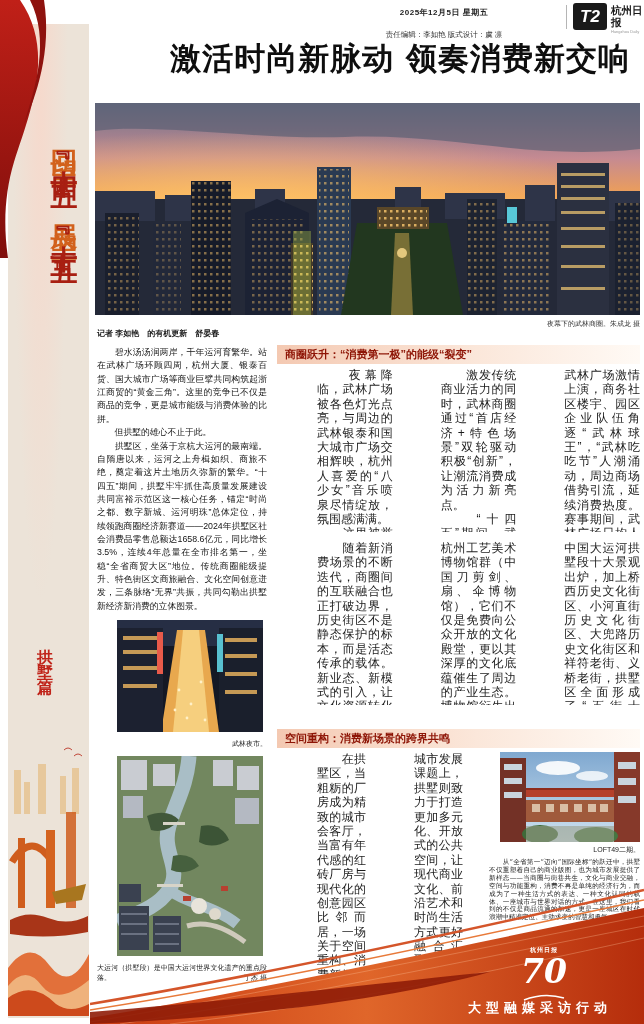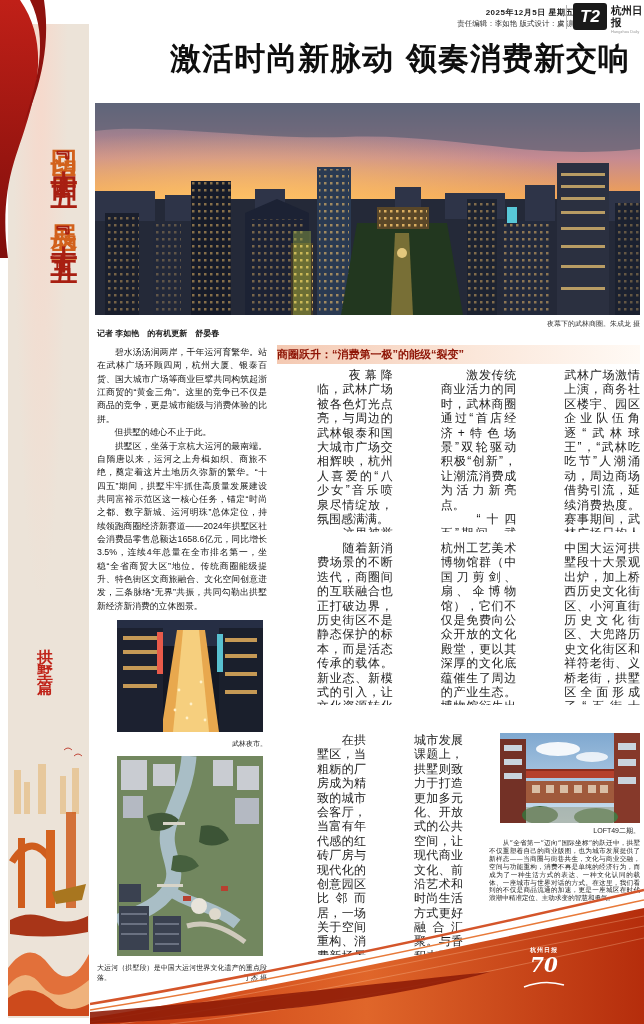--- a/index.html
+++ b/index.html
@@ -12,23 +12,23 @@
   .calligraphy{position:absolute;left:22px;top:128px;height:500px;width:56px;
      writing-mode:vertical-rl;text-orientation:upright;
      font-family:"DejaVu Serif",serif;font-weight:900;font-size:27px;letter-spacing:7px;line-height:1;}
   .cal-orange{color:#d2611c;}
   .cal-red{color:#a81f12;}
   .vgap{display:inline-block;height:26px;width:1px;}
   .edition{position:absolute;left:34px;top:636px;writing-mode:vertical-rl;text-orientation:upright;
      font-size:16px;font-weight:700;color:#c0241a;letter-spacing:15px;}
   .sidebar-art{position:absolute;left:8px;top:742px;}
   
-  .masthead-meta{position:absolute;left:346px;top:7px;width:228px;text-align:right;color:#222;}
+  .masthead-meta{position:absolute;left:330px;top:7px;width:228px;text-align:center;color:#222;}
   .date-line{font-size:8px;font-weight:700;letter-spacing:.5px;}
-  .editor-line{font-size:7.5px;margin-top:1px;color:#333;}
+  .editor-line{font-size:7.5px;margin-top:12px;color:#333;}
   .mast-divider{position:absolute;left:566px;top:5px;width:1px;height:24px;background:#b5b5b5;}
   .page-badge{position:absolute;left:573px;top:3px;width:34px;height:27px;background:#1a1a1a;
      color:#fff;font-weight:900;font-size:17px;font-style:italic;text-align:center;line-height:27px;
      border-radius:3px;}
   .paper-name{position:absolute;left:611px;top:5px;width:32px;color:#1a1a1a;
      font-family:"DejaVu Serif",serif;font-weight:700;font-size:10.5px;line-height:1.1;}
   .paper-en{font-size:4px;color:#999;font-family:"Liberation Sans",sans-serif;font-weight:400;margin-top:2px;}
   
   .headline{position:absolute;left:110px;top:38px;width:520px;margin:0;text-align:right;
      font-size:31px;font-weight:900;color:#0e0e0e;letter-spacing:1px;
@@ -44,37 +44,37 @@
   .byline{font-size:8px;font-weight:700;color:#1a1a1a;margin-bottom:7px;}
   .intro{font-family:Liberation Sans, sans-serif;font-size:8.8px;line-height:1.52;color:#141414;
      text-align:justify;white-space:pre-line;word-break:break-all;}
   .lc-photo{margin-top:7px;}
   .cap{font-size:7px;color:#222;margin-top:3px;}
   .cap.right{text-align:right;}
   .cap2{font-size:7px;color:#222;margin-top:3px;text-align:justify;}
   .credit{float:right;}
   
   .section{position:absolute;left:277px;width:363px;}
-  .sec-header{height:19px;line-height:19px;padding-left:0;font-size:11px;font-weight:800;
+  .sec-header{height:19px;line-height:19px;padding-left:8px;font-size:11px;font-weight:800;
      color:#8e1506;background:linear-gradient(90deg,#f4c9b2 0%,#fbe7da 55%,#fffaf5 100%);}
   .sec-body{display:flex;gap:8px;margin-top:4px;}
   .col{font-family:Liberation Sans, sans-serif;font-size:12px;line-height:1.2;color:#1c1c1c;
      text-align:justify;white-space:pre-line;word-break:break-all;overflow:hidden;margin-left:40px;}
   .sec1 .sec-body{height:164px;} .sec1 .col{width:85px;}
   .sec2 .sec-body{height:164px;} .sec2 .col{width:116px;}
   .sec3 .sec-body{height:222px;} .sec3 .col{width:90px;}
   .sec3 .col3{width:169px;font-size:6.6px;}
   .col3 .cap{ text-align:right;margin:2px 0 4px 0;}
   .col3-text{font-family:"DejaVu Serif",serif;font-size:6.6px;line-height:1.2;color:#1c1c1c;
      text-align:justify;white-space:pre-line;word-break:break-all;margin-left:18px;}
   
   .footer-wave{position:absolute;left:90px;top:860px;z-index:5;}
   .footer-emblem{position:absolute;left:516px;top:946px;width:56px;text-align:center;color:#fff;z-index:6;}
   .emblem-title{font-size:6px;letter-spacing:1px;font-weight:700;}
-  .emblem-number{font-size:20px;font-weight:900;font-style:italic;font-family:"DejaVu Serif",serif;line-height:1;}
+  .emblem-number{font-size:33px;font-weight:900;font-style:italic;font-family:"DejaVu Serif",serif;line-height:1;}
   .slogan{position:absolute;left:452px;top:999px;width:176px;text-align:center;color:#ffffff;
      font-size:13px;font-weight:800;letter-spacing:5px;z-index:6;}
 </style>
 </head>
 <body>
 
 <div class="page">
 
   <div class="sidebar"></div>
   <svg class="ribbon" width="105" height="258" viewBox="0 0 105 258">
@@ -299,20 +299,21 @@
 　　2025年国庆期间，拱墅区胜利河美食街人气十足，全新启用的“运河之音”舞台灯光璀璨，露天音乐节目一亮相便引爆热议，台上民间歌手放声高歌，台下游客举杯跟唱，街区大小食摊座无虚席——这处拱墅“夜消费”的经典坐标再次被点亮。
 　　大运河（拱墅段）是中国大运河世界文化遗产的重点段落，在这里，没有围墙的博物馆气息扑面而来。仅是拱宸桥附近，就分布着杭州京杭大运河博物馆和</div>
       <div class="col">杭州工艺美术博物馆群（中国刀剪剑、扇、伞博物馆），它们不仅是免费向公众开放的文化殿堂，更以其深厚的文化底蕴催生了周边的产业生态。博物馆衍生出的文创产品店、手工体验课，以及大兜路、桥西、小河直街几条历史特色街区应运而生的多家餐饮铺子、国风照相馆、汉服体验馆、非遗技艺、文艺书吧等集吃住行游购于一体，共同构成了“文化+消费”的生态闭环。游客在此不仅购物，更完成了一次从文化体验到消费体验的完整闭环。
 　　这种文商旅融合的化学反应，在拱墅区的特色街区中已成为常态。2024年，通过线上网友投票和现场专家综合考量，拱宸潮鸣、望宸观胜、宫墙留痕等</div>
       <div class="col">中国大运河拱墅段十大景观出炉，加上桥西历史文化街区、小河直街历史文化街区、大兜路历史文化街区和祥符老街、义桥老街，拱墅区全面形成了“五街十景”的文旅景观矩阵，呈现出人文经济发展新态势；加上“小河荡荡儿”游船与“好运悠悠”巴士水陆并举，联结起运河沿岸文旅点位，探索出一条文商旅深度融合的发展路径。
 　　“我们不断加强街圈的空间贯通、业态联动。”拱墅区相关负责人介绍，未来，拱墅将推动“商圈+文化街区”一体联动，推动桥西、小河、大兜路三大历史文化街区与武林路时尚街区、新天地演艺街区、祥符老街、康桥义桥老街、运河新城历史街区融合互动。</div>
     </div>
   </div>
 
   <div class="section sec3" style="top:729px;">
+    <div class="sec-header">空间重构：消费新场景的跨界共鸣</div>
     <div class="sec-body">
       <div class="col">　　在拱墅区，当粗粝的厂房成为精致的城市会客厅，当富有年代感的红砖厂房与现代化的创意园区比邻而居，一场关于空间重构、消费新场景的变革正在工业遗存中悄然发生。
 　　位于通益路的LOFT49，是这场革命的先行者。一期园区内，已注入了全新的灵魂，文创公司、设计工作室、艺术展厅和特色餐饮在此共同生长，空间的开放性催生了无数跨界合作的可能。正如其定位——“杭州的创意发声场”，这里举办的书展、展览和发布会本身，就吸引特定人群的消费场景。
 　　而备受关注的LOFT49二期·杭实创意中心也已揭开面纱。尽管内部业态仍在持续招商和培育中，但根据其规划，“文化、科技、创意”将作为其核心驱动力，旨在打造一个强化沉浸式体验的2.0版文创园区。
 　　“十四五”期间，拱墅区系统性地推进了“老旧厂房”变身“大创园”的有机更新，LOFT49、运河汇创意产业园等一批项目成功实践了“保留—改造—活化”的路径，为文化创意和消费新场景的孕育提供了宝贵的物理空间和创意资源。据了解，拱墅区现有文创园区23家，其中工业遗存（厂房）改造园区9处，年营收325.62亿元。
 　　而在探索老城与新兴建筑群如何和谐共存、相互促进的</div>
       <div class="col">城市发展课题上，拱墅则致力于打造更加多元化、开放式的公共空间，让现代商业文化、前沿艺术和时尚生活方式更好融合汇聚。与香积寺隔河相邻的万象城，享国际美食，赏艺术展览，听音乐会，已成为吸引年轻人的不二选择，一张多层次、立体化的新消费网络正在拱墅加速织就。
 　　展望“十五五”，拱墅区已绘制了更为宏大的蓝图——打造国际新型消费首选地。具体来说，拱墅将持续打造高品质消费生态圈，重点塑造“商圈+街圈”“商圈+文化街区”“商圈+后街经济”一体联动的四大商圈，加大智慧商圈、放心商圈建设力度；其次，拱墅将全力构建时尚潮流消费风向标，打造与世界级商圈相匹配的“高端、时尚、经典”新品潮品首发地、细分赛道新消费品牌孵化基地；再次，拱墅将持续培育壮大新兴消费热点，扩大文旅休闲消费、体育消费、家政服务、演艺消费等服务消费，培育银发经济，持续丰富运河消费业态；最后，拱墅将进一步优化消费场景供给，创新搭建汽车主题、一站式便民消费、商旅文体融合等场景，支持跨界合作多元业务发展。</div>
       <div class="col3">
         <div style="margin-left:29px;">
@@ -376,14 +377,15 @@
     </g>
     <path d="M0,164 L0,152 C150,140 280,124 400,112 C290,142 140,158 0,164 Z" fill="#8f1d08" opacity="0.9"></path>
   </svg>
   <div class="footer-emblem">
     <div class="emblem-title">杭州日报</div>
     <div class="emblem-number">70</div>
     <svg width="44" height="10" viewBox="0 0 44 10">
         <path d="M2,8 Q22,0 42,6" stroke="#ffffff" stroke-width="1.5" fill="none"></path>
       </svg>
   </div>
+  <div class="slogan">大型融媒采访行动</div>
 
 </div>
 
 </body></html>

